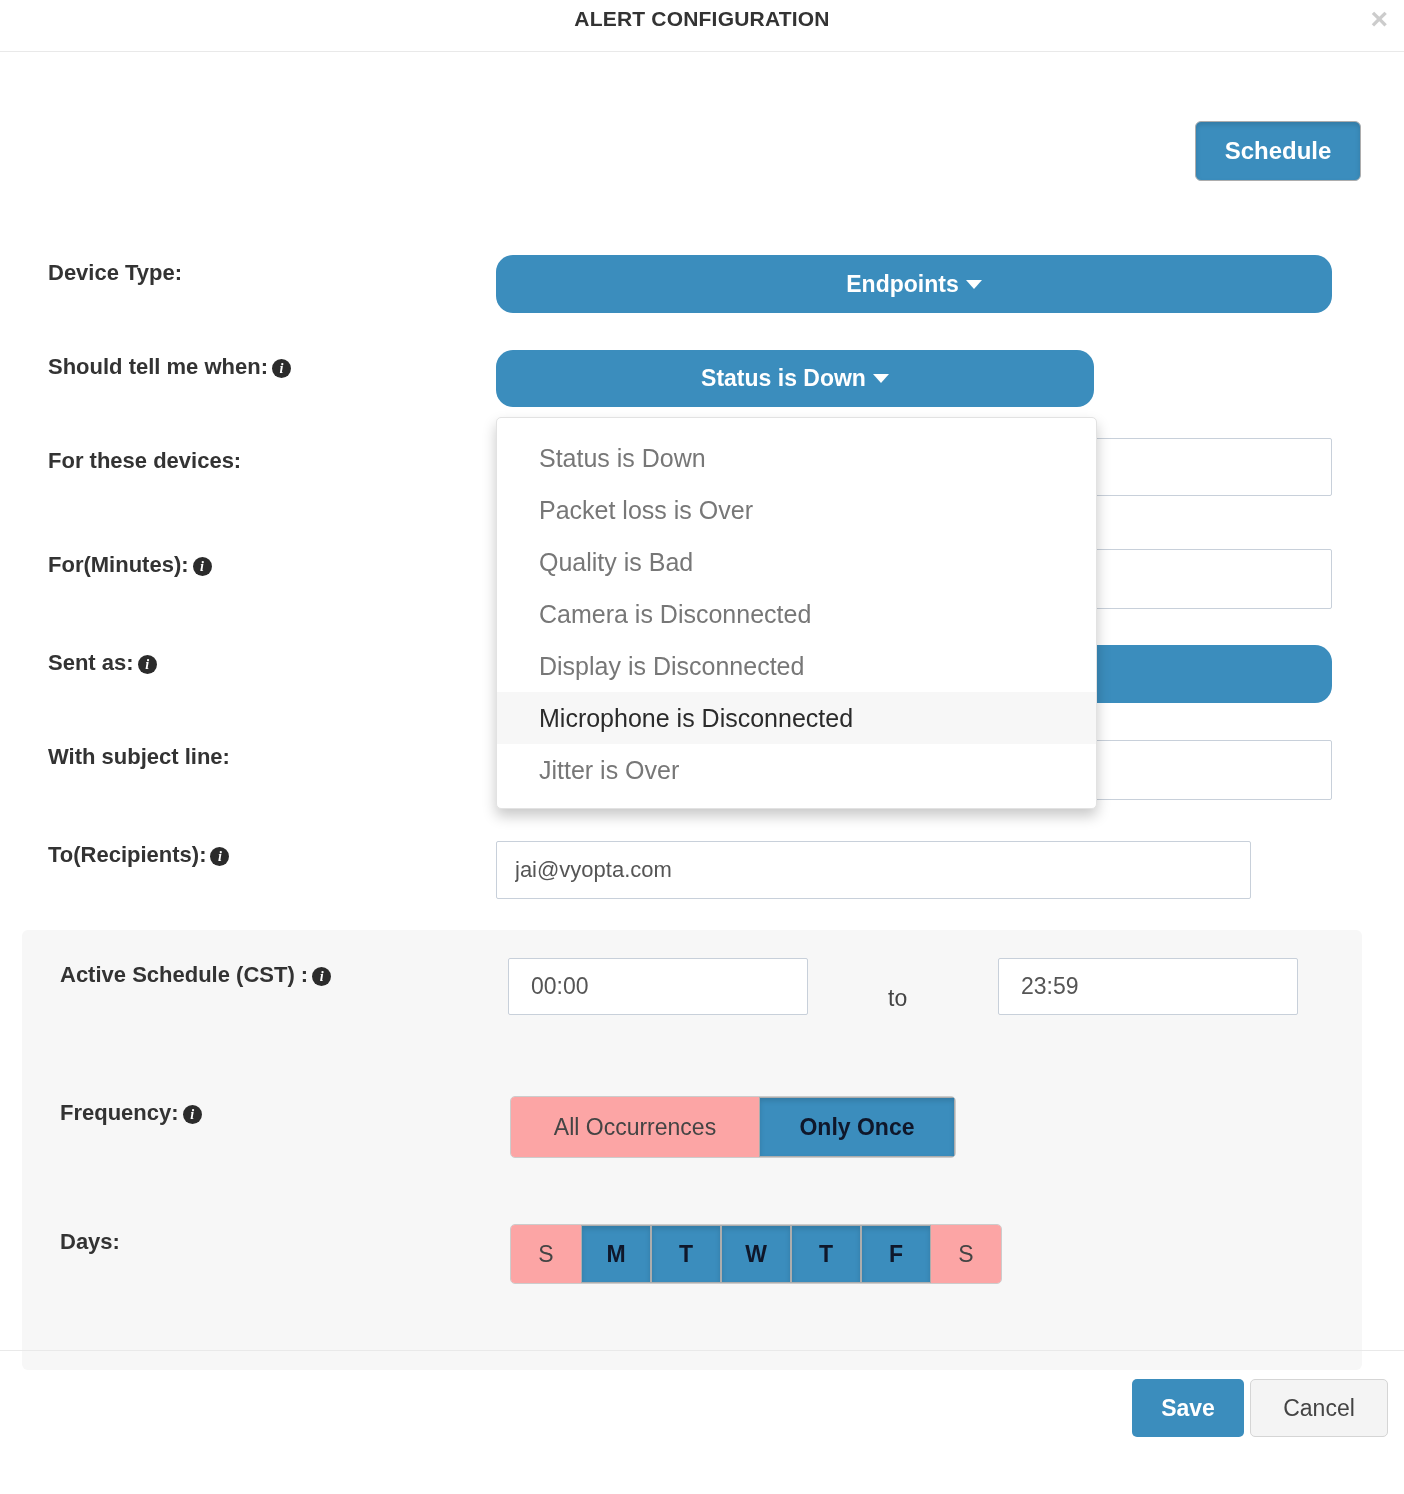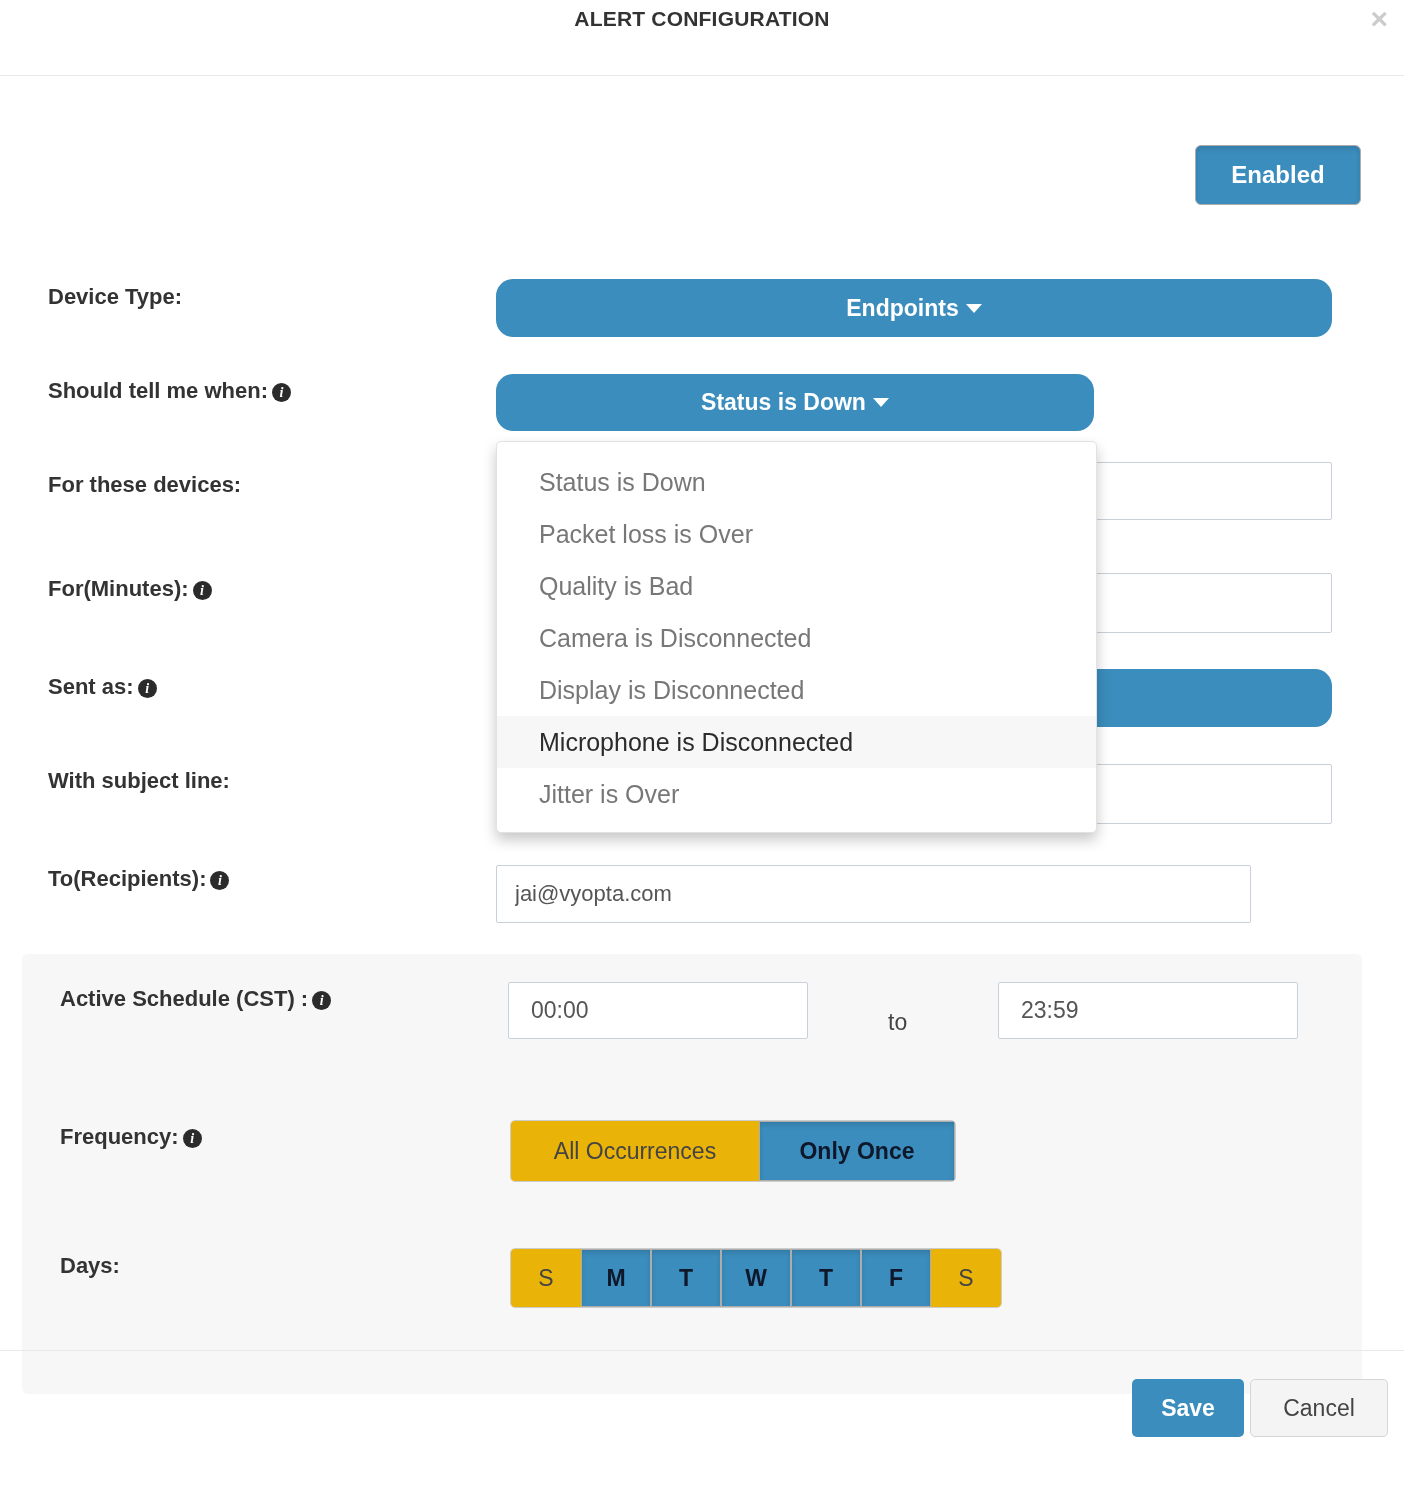--- a/index.html
+++ b/index.html
@@ -16,21 +16,21 @@
   .modal {
     position: relative;
     width: 1404px;
     height: 1494px;
     background: #ffffff;
   }
 
   
   .modal-header {
     position: relative;
-    height: 76px;
+    height: 52px;
     border-bottom: 1px solid #e9e9e9;
   }
   .modal-title {
     position: absolute;
     top: 7px;
     left: 0;
     width: 100%;
     text-align: center;
     font-size: 21px;
     font-weight: bold;
@@ -203,21 +203,21 @@
   .btn-group {
     position: absolute;
     display: flex;
     border: 1px solid #cccccc;
     border-radius: 5px;
     overflow: hidden;
     background: #f4f4f4;
   }
   .tg-btn {
     border: none;
-    background: #eab308;
+    background: #fca5a5;
     color: #444444;
     font-size: 23px;
     cursor: pointer;
     font-family: "Liberation Sans", sans-serif;
     display: flex;
     align-items: center;
     justify-content: center;
   }
   .tg-btn.active {
     background: #3b8dbd;
@@ -278,21 +278,21 @@
 
 <div class="modal">
 
   <div class="modal-header">
     <div class="modal-title">ALERT CONFIGURATION</div>
     <button class="close-icon">×</button>
   </div>
 
   <div class="modal-body">
 
-    <button class="btn-enabled">Enabled</button>
+    <button class="btn-enabled">Schedule</button>
 
     <div class="field-label" style="top:208px;">
       <span>Device Type:</span>
     </div>
     <button class="btn-blue-wide" style="left:496px; top:203px; width:836px; height:58px;">
       <span>Endpoints</span><span class="caret"></span>
     </button>
 
     <div class="field-label" style="top:302px;">
       <span>Should tell me when:</span><span class="info-icon">i</span>

